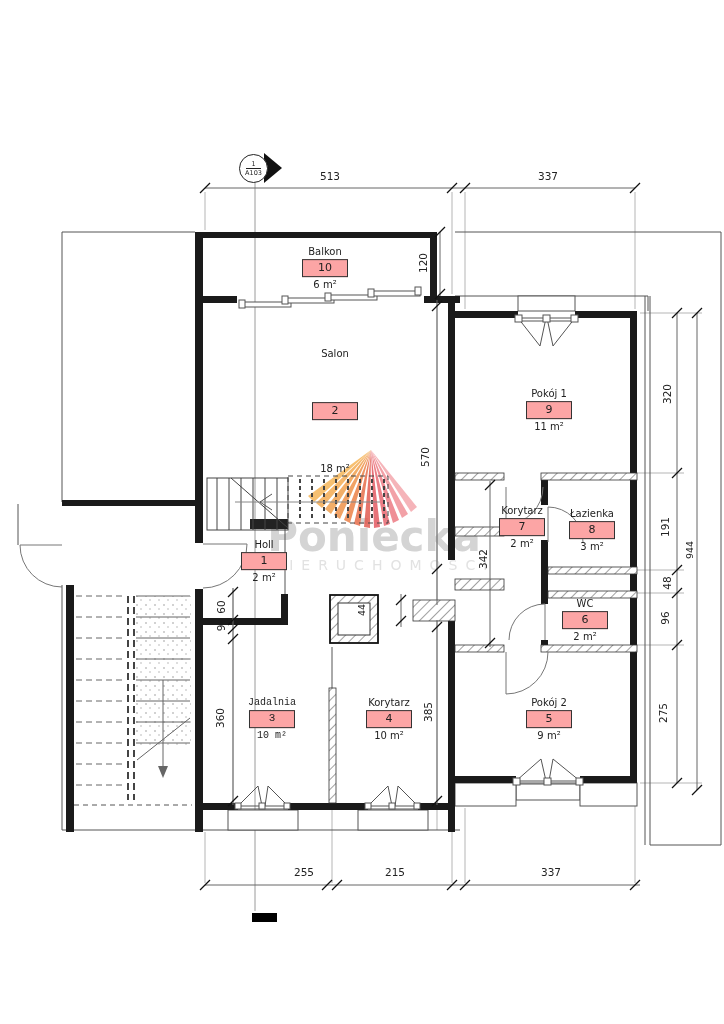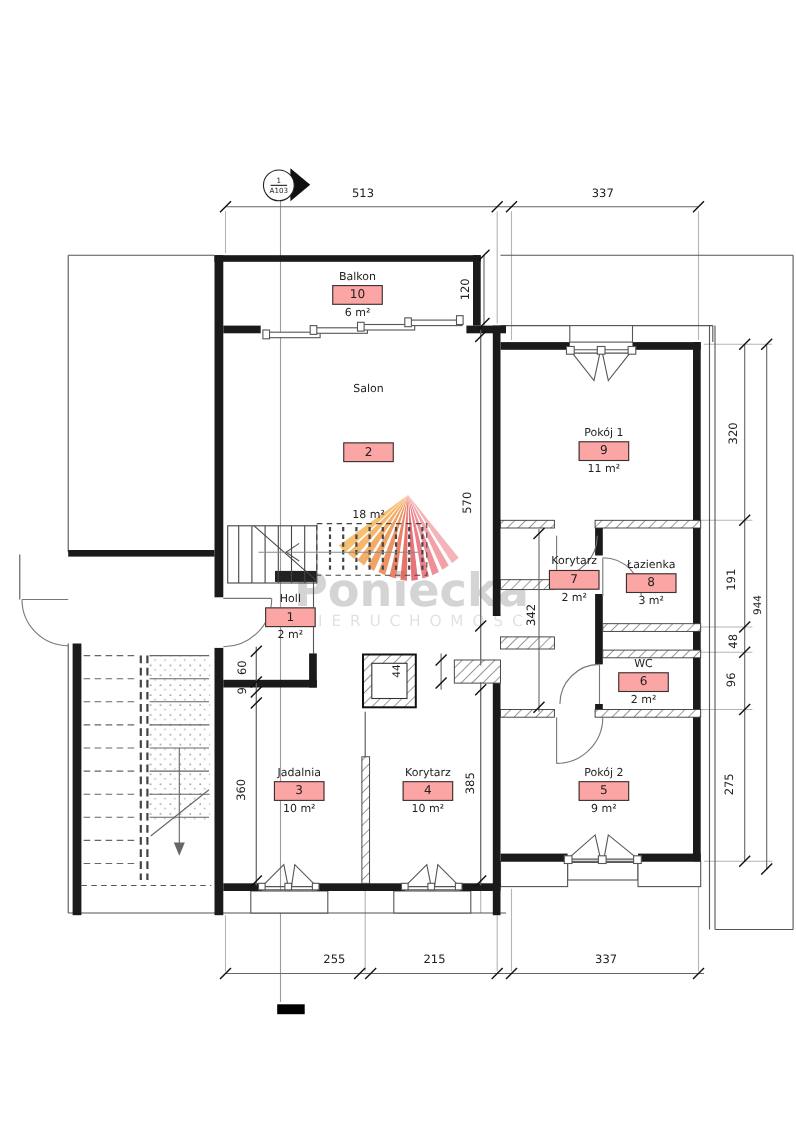--- a/index.html
+++ b/index.html
@@ -325,21 +325,21 @@
   <div class="room" style="left:264px;top:561px;">
     <div class="rname">Holl</div>
     <div class="rnum">1</div>
     <div class="rarea">2 m²</div>
   </div>
   <div class="room" style="left:335px;top:411px;gap:43px;">
     <div class="rname">Salon</div>
     <div class="rnum">2</div>
     <div class="rarea">18 m²</div>
   </div>
-  <div class="room" style="left:272px;top:719px;">
+  <div class="room" style="left:272px;top:719px;font-family:Liberation Mono, monospace;">
     <div class="rname">Jadalnia</div>
     <div class="rnum">3</div>
     <div class="rarea">10 m²</div>
   </div>
   <div class="room" style="left:389px;top:719px;">
     <div class="rname">Korytarz</div>
     <div class="rnum">4</div>
     <div class="rarea">10 m²</div>
   </div>
   <div class="room" style="left:549px;top:719px;">

